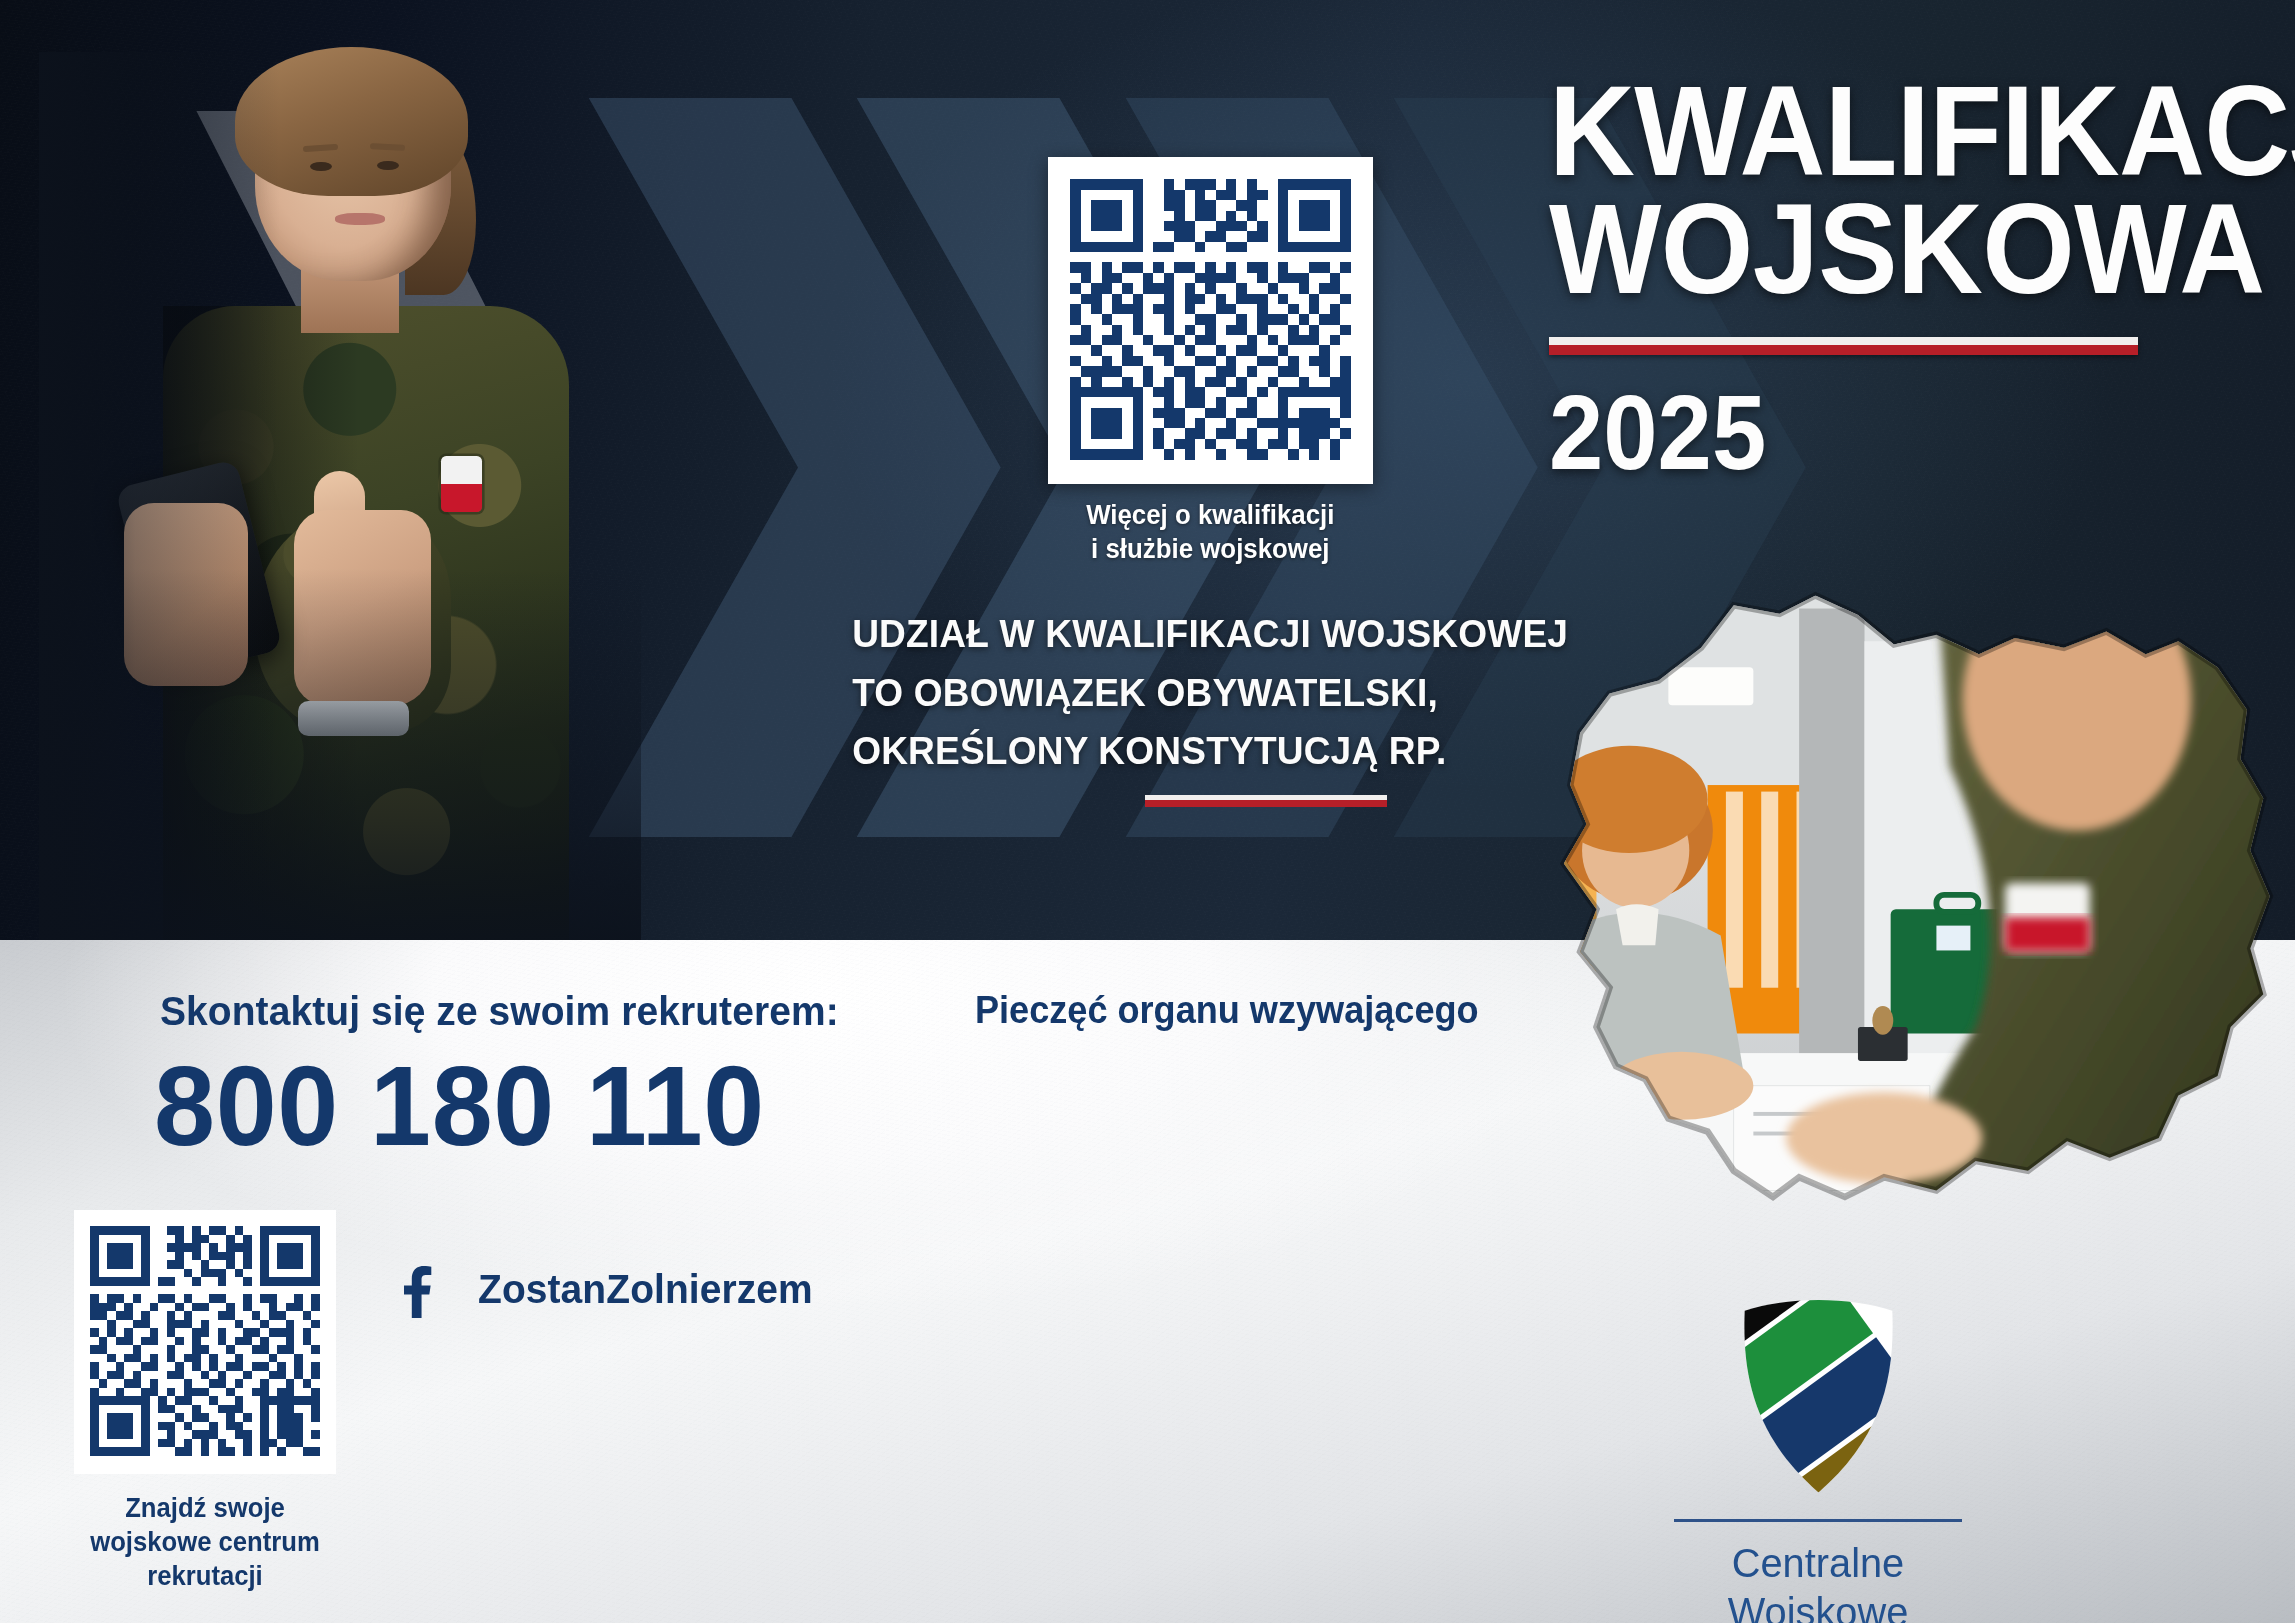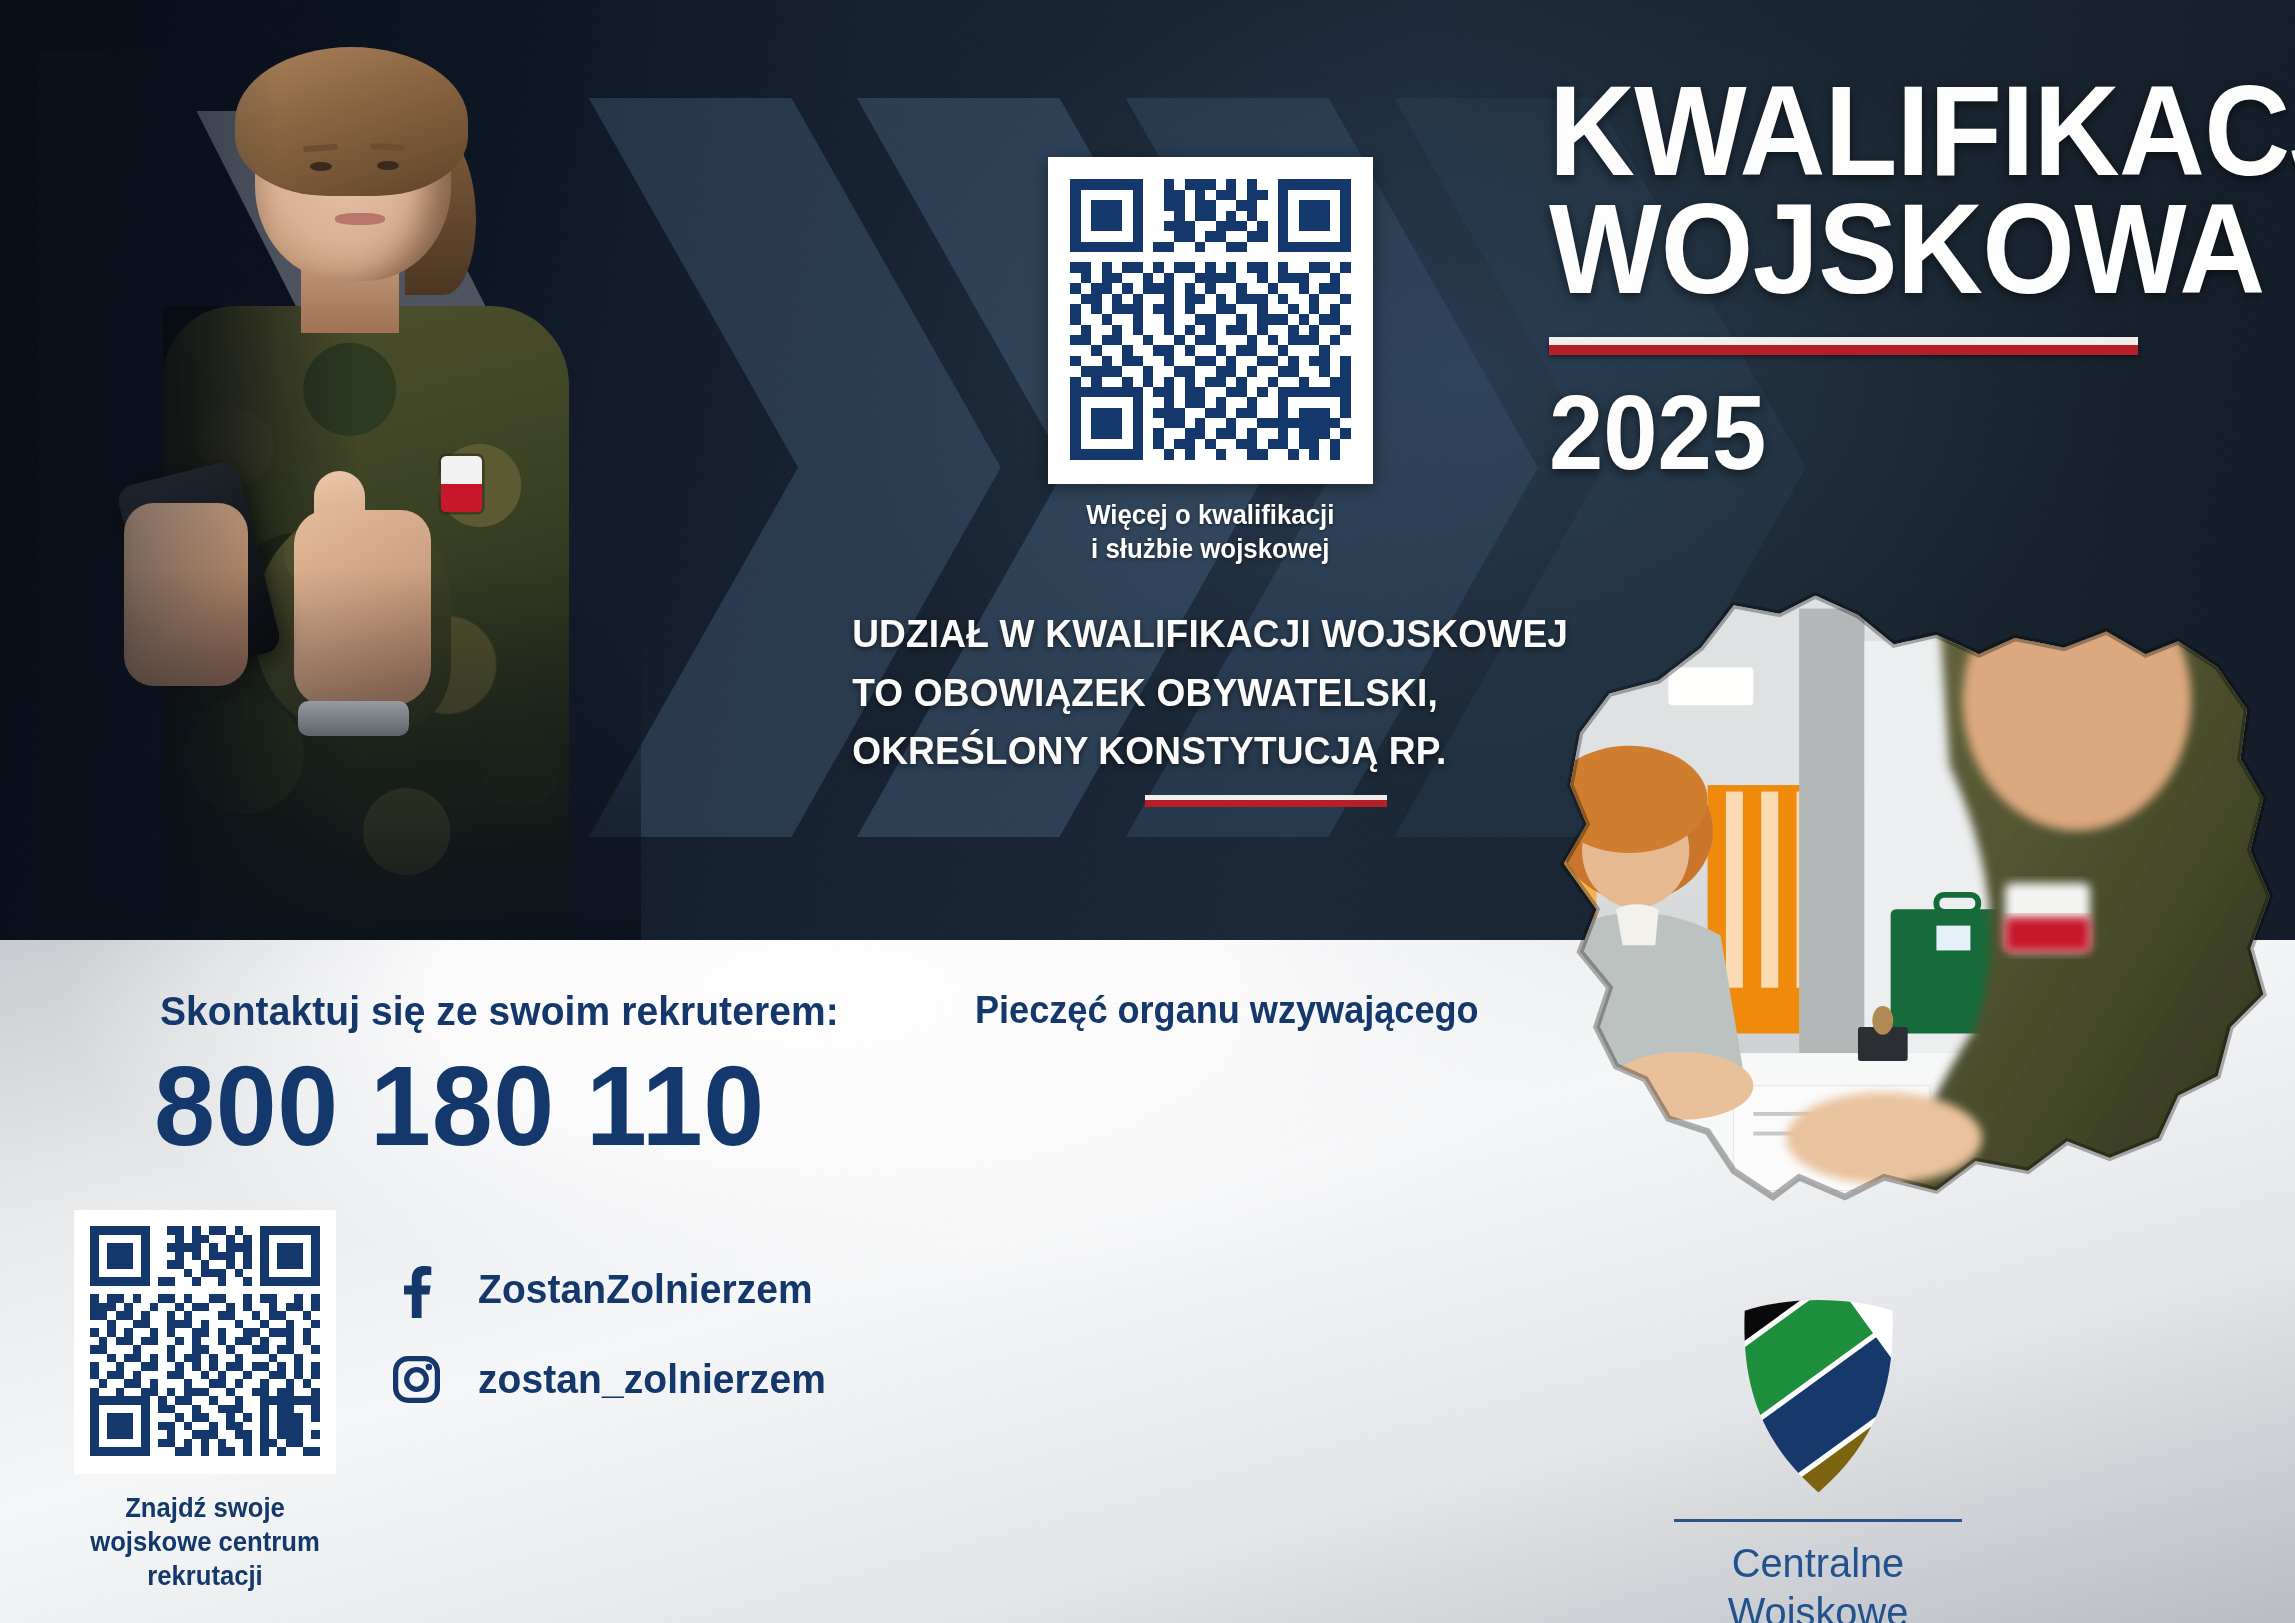--- a/index.html
+++ b/index.html
@@ -772,30 +772,20 @@
 
   <div class="social">
     <div class="srow">
       <span class="sicon">
         <svg width="30" height="52" viewBox="0 0 46 80">
           <path d="M30,80 V44 H42 L44,30 H30 V21 C30,16 32,14 38,14 H45 V1 C43,0.6 38,0 33,0 C22,0 15,7 15,19 V30 H3 V44 H15 V80 Z" fill="#14386b"></path>
         </svg>
       </span>
       <span class="shandle">ZostanZolnierzem</span>
     </div>
-    <div class="srow">
-      <span class="sicon">
-        <svg width="47" height="47" viewBox="0 0 72 72">
-          <rect x="4" y="4" width="64" height="64" rx="19" fill="none" stroke="#14386b" stroke-width="8"></rect>
-          <circle cx="36" cy="36" r="15" fill="none" stroke="#14386b" stroke-width="8"></circle>
-          <circle cx="55" cy="17" r="5" fill="#14386b"></circle>
-        </svg>
-      </span>
-      <span class="shandle">zostan_zolnierzem</span>
-    </div>
   </div>
 
   <div class="cwcr">
     <div>
       <svg width="177" height="196" viewBox="0 0 270 300">
         <defs>
           <clipPath id="shieldClip">
             <path d="M22,18 C88,-4 182,-4 248,18 C252,120 232,212 135,296 C38,212 18,120 22,18 Z"></path>
           </clipPath>
         </defs>

